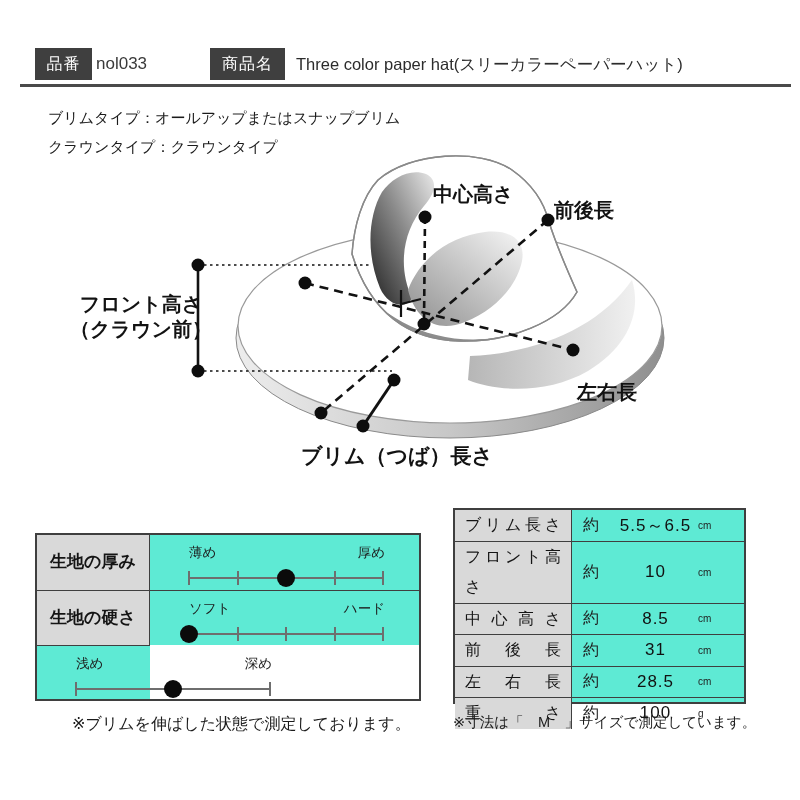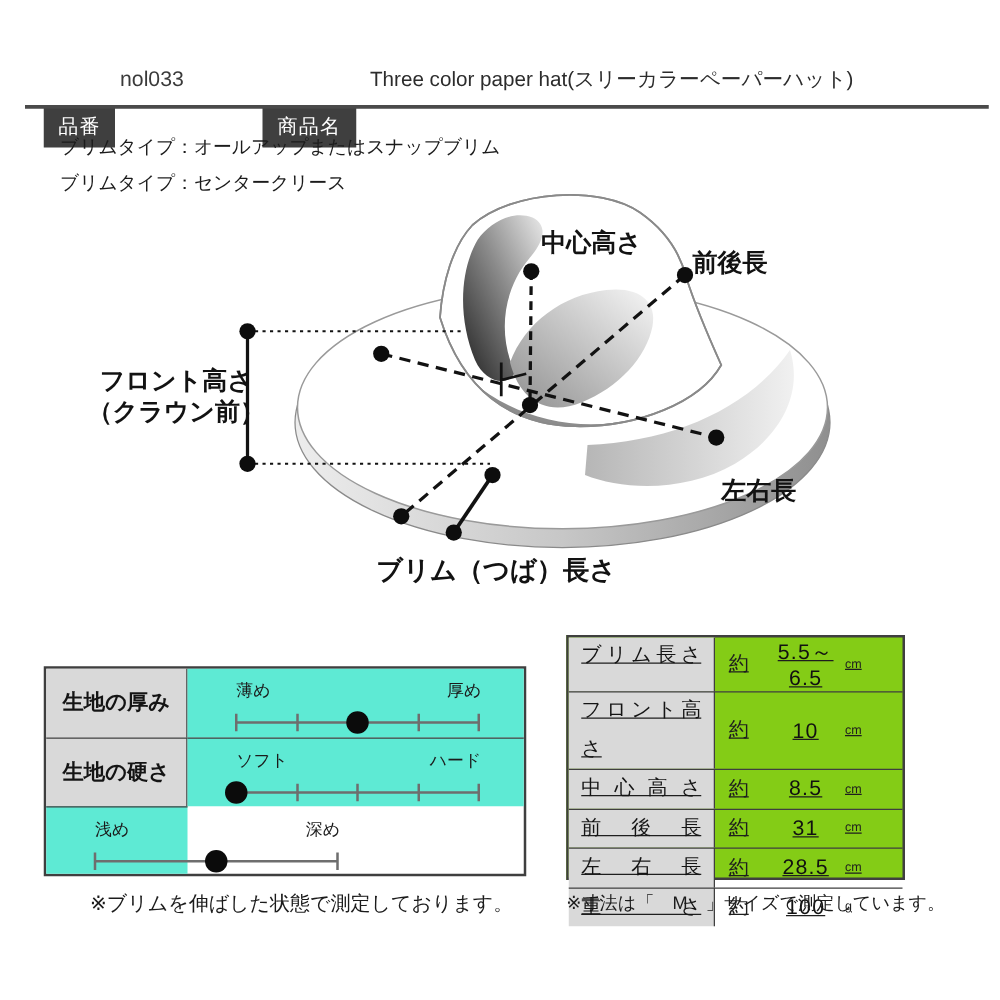--- a/index.html
+++ b/index.html
@@ -1,20 +1,20 @@
 <!DOCTYPE html>
 <html><head>
 <meta charset="utf-8">
 <style>
   html,body{margin:0;padding:0;background:#fff;}
   #page{position:relative;width:800px;height:800px;background:#fff;overflow:hidden;
         font-family:"Liberation Sans","DejaVu Sans",sans-serif;color:#1e1e1e;}
   
   .hbox{position:absolute;top:48px;height:32px;background:#3f3f3f;color:#fff;
-        text-align:center;line-height:32px;font-size:16px;letter-spacing:1px;margin-top:38px;}
+        text-align:center;line-height:32px;font-size:16px;letter-spacing:1px;}
   #item-box{left:35px;width:57px;}
   #name-box{left:210px;width:75px;}
   #item-val{position:absolute;left:96px;top:48px;line-height:32px;font-size:17px;color:#3a3a3a;}
   #name-val{position:absolute;left:296px;top:48px;line-height:32px;font-size:16.5px;color:#2c2c2c;}
   #head-rule{position:absolute;left:20px;top:84px;width:771px;height:2.5px;background:#4a4a4a;}
   
   #specs{position:absolute;left:48px;top:104px;font-size:15px;line-height:28.5px;color:#1b1b1b;}
   
   #diagram{position:absolute;left:40px;top:140px;width:680px;height:370px;}
   #diagram text{font-family:"Liberation Sans","DejaVu Sans",sans-serif;font-weight:700;fill:#121212;}
@@ -27,23 +27,23 @@
       text-align:justify;text-align-last:justify;color:#141414;}
   .fv{position:relative;background:#5eead4;box-sizing:border-box;}
   .bt{border-top:1.5px solid #3f3f3f;}
   .mm{position:absolute;left:39px;top:9px;width:196px;display:flex;
       justify-content:space-between;font-size:13.5px;color:#1b1b1b;}
   .track{position:absolute;left:39px;top:36px;width:194px;height:14px;}
   .tline{position:absolute;left:0;top:6px;width:100%;height:2px;background:#6e6e6e;}
   .tick{position:absolute;top:0;width:2px;height:14px;background:#6e6e6e;}
   .sdot{position:absolute;top:-2px;width:18px;height:18px;border-radius:50%;background:#0b0b0b;}
   
-  #stable{position:absolute;left:453px;top:508px;width:271px;height:196px;
+  #stable{position:absolute;left:453px;top:508px;width:293px;height:196px;
           border:2px solid #3f3f3f;display:grid;grid-template-columns:117px 1fr;
-          grid-auto-rows:1fr;box-sizing:border-box;background:#84cc16;text-decoration:underline;}
+          grid-auto-rows:1fr;box-sizing:border-box;background:#5eead4;}
   .sl{background:#d9d9d9;border-right:1.5px solid #3f3f3f;box-sizing:border-box;
       font-size:16px;padding:0 10px;line-height:30.5px;
       text-align:justify;text-align-last:justify;color:#141414;}
   .sv{display:flex;align-items:center;padding:0 6px 0 11px;box-sizing:border-box;font-size:16px;}
   .sv .pfx{width:30px;}
   .sv .num{flex:1;text-align:center;font-size:17px;letter-spacing:1px;color:#111;}
   .sv .unit{width:40px;text-align:left;font-size:10px;}
   
   #notes-left{position:absolute;left:35px;top:711px;font-size:16px;line-height:26px;color:#1b1b1b;margin-left:37px;}
   #note-right{position:absolute;left:453px;top:713px;font-size:14.5px;color:#1b1b1b;}
@@ -54,21 +54,21 @@
 <div id="page">
 
   <div class="hbox" id="item-box">品番</div>
   <div id="item-val">nol033</div>
   <div class="hbox" id="name-box">商品名</div>
   <div id="name-val">Three color paper hat(スリーカラーペーパーハット)</div>
   <div id="head-rule"></div>
 
   <div id="specs">
     <div>ブリムタイプ：オールアップまたはスナップブリム</div>
-    <div>ブリムタイプ：センタークリース</div>
+    <div>クラウンタイプ：クラウンタイプ</div>
   </div>
 
   <svg id="diagram" viewBox="0 0 680 370">
     <defs>
       <linearGradient id="gBrimEdge" x1="0" y1="0" x2="1" y2="0">
         <stop offset="0" stop-color="#ededed"></stop>
           <stop offset="0.5" stop-color="#c7c7c7"></stop>
           <stop offset="1" stop-color="#8f8f8f"></stop>
       </linearGradient>
       <linearGradient id="gCrease" x1="0" y1="1" x2="1" y2="0">

